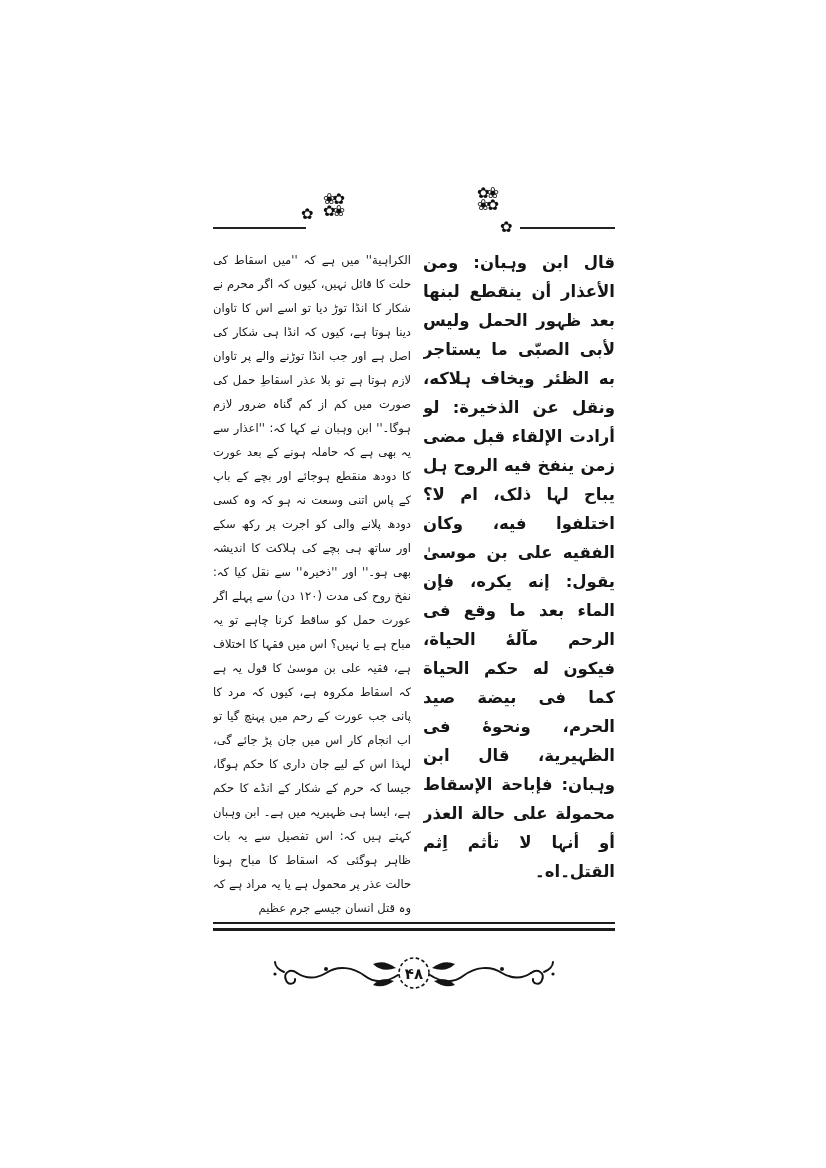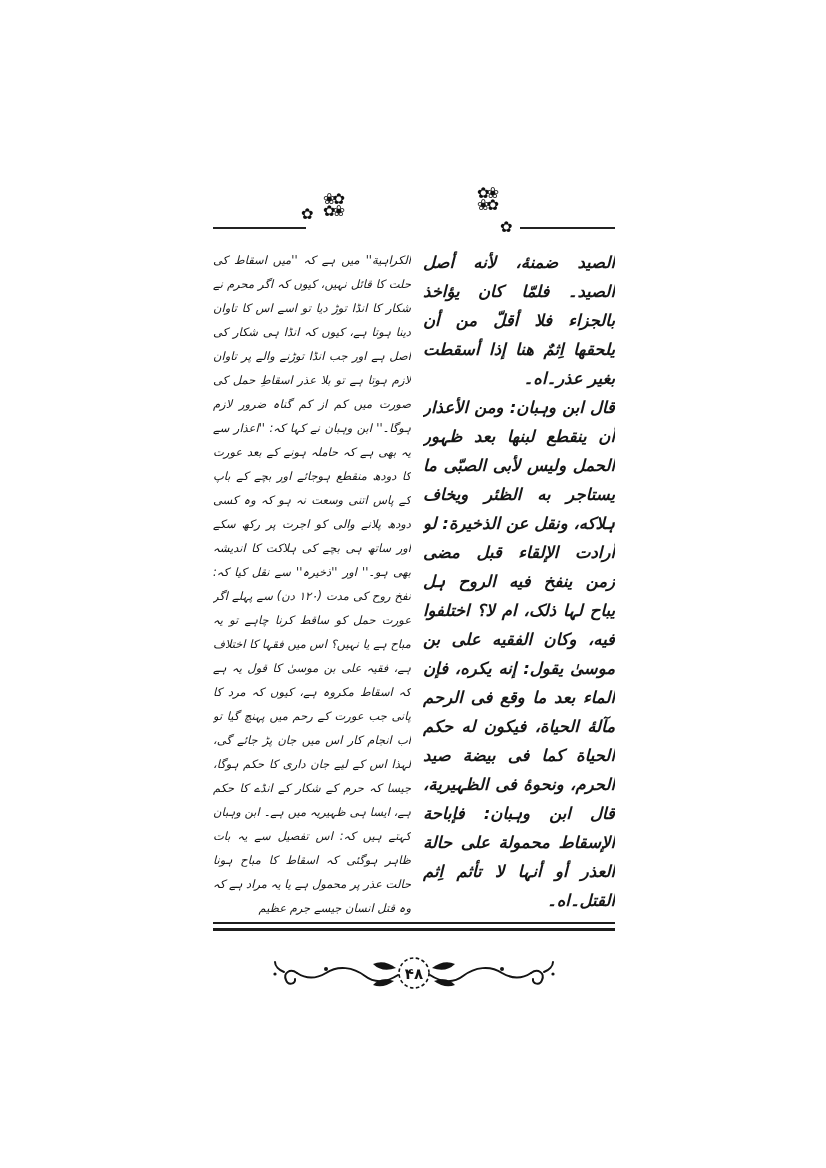--- a/index.html
+++ b/index.html
@@ -31,21 +31,21 @@
   .page-title{
     font-size:12.5px;font-weight:bold;text-align:center;
     white-space:nowrap;padding:2px 0 3px 0;direction:rtl;
   }
 
   
   .columns{
     position:absolute;left:213px;top:248px;width:402px;height:676px;
     display:flex;gap:12px;direction:rtl;overflow:hidden;
   }
-  .col{overflow:hidden;font-style:italic;}
+  .col{overflow:hidden;}
   .col-arabic{
     width:192px;flex:0 0 192px;
     font-size:16.5px;font-weight:bold;line-height:29px;
   }
   .col-urdu{
     width:198px;flex:0 0 198px;
     font-size:11.5px;font-weight:normal;line-height:24px;
   }
   .col p.para{
     margin:0;text-align:justify;
@@ -76,21 +76,20 @@
     <span class="cluster cluster-right">
       <span>✿❀</span>
       <span>❀✿</span>
     </span>
     <span class="rosette-sm rosette-sm-right">✿</span>
     <span class="hline hline-right"></span>
   </div>
 
   <div class="columns">
     <div class="col col-arabic" dir="rtl" lang="ar">
-        <p class="para">الصيد ضمنهٔ، لأنه أصل الصيد۔ فلمّا كان يؤاخذ بالجزاء فلا أقلّ من أن يلحقها اِثمٌ هنا إذا أسقطت بغير عذر۔اه۔</p>
         <p class="para">قال ابن وہبان: ومن الأعذار أن ينقطع لبنها بعد ظہور الحمل وليس لأبى الصبّى ما يستاجر به الظئر ويخاف ہلاكه، ونقل عن الذخيرة: لو أرادت الإلقاء قبل مضى زمن ينفخ فيه الروح ہل يباح لہا ذلک، ام لا؟ اختلفوا فيه، وكان الفقيه على بن موسىٰ يقول: إنه يكره، فإن الماء بعد ما وقع فى الرحم مآلهٔ الحياة، فيكون له حكم الحياة كما فى بيضة صيد الحرم، ونحوهٔ فى الظہيرية، قال ابن وہبان: فإباحة الإسقاط محمولة على حالة العذر أو أنہا لا تأثم اِثم القتل۔اه۔</p>
       </div>
     <div class="col col-urdu" dir="rtl" lang="ur">
         <p class="para">الكراہیة'' میں ہے کہ ''میں اسقاط کی حلت کا قائل نہیں، کیوں کہ اگر محرم نے شکار کا انڈا توڑ دیا تو اسے اس کا تاوان دینا ہوتا ہے، کیوں کہ انڈا ہی شکار کی اصل ہے اور جب انڈا توڑنے والے پر تاوان لازم ہوتا ہے تو بلا عذر اسقاطِ حمل کی صورت میں کم از کم گناہ ضرور لازم ہوگا۔'' ابن وہبان نے کہا کہ: ''اعذار سے یہ بھی ہے کہ حاملہ ہونے کے بعد عورت کا دودھ منقطع ہوجائے اور بچے کے باپ کے پاس اتنی وسعت نہ ہو کہ وہ کسی دودھ پلانے والی کو اجرت پر رکھ سکے اور ساتھ ہی بچے کی ہلاکت کا اندیشہ بھی ہو۔'' اور ''ذخیرہ'' سے نقل کیا کہ: نفخ روح کی مدت (۱۲۰ دن) سے پہلے اگر عورت حمل کو ساقط کرنا چاہے تو یہ مباح ہے یا نہیں؟ اس میں فقہا کا اختلاف ہے، فقیہ علی بن موسیٰ کا قول یہ ہے کہ اسقاط مکروہ ہے، کیوں کہ مرد کا پانی جب عورت کے رحم میں پہنچ گیا تو اب انجام کار اس میں جان پڑ جائے گی، لہذا اس کے لیے جان داری کا حکم ہوگا، جیسا کہ حرم کے شکار کے انڈے کا حکم ہے، ایسا ہی ظہیریہ میں ہے۔ ابن وہبان کہتے ہیں کہ: اس تفصیل سے یہ بات ظاہر ہوگئی کہ اسقاط کا مباح ہونا حالت عذر پر محمول ہے یا یہ مراد ہے کہ وہ قتل انسان جیسے جرم عظیم</p>
       </div>
   </div>
 
   <div class="footer-rule"></div>
   <div class="footer-ornament">
     <svg width="300" height="44" viewBox="0 0 300 44">

